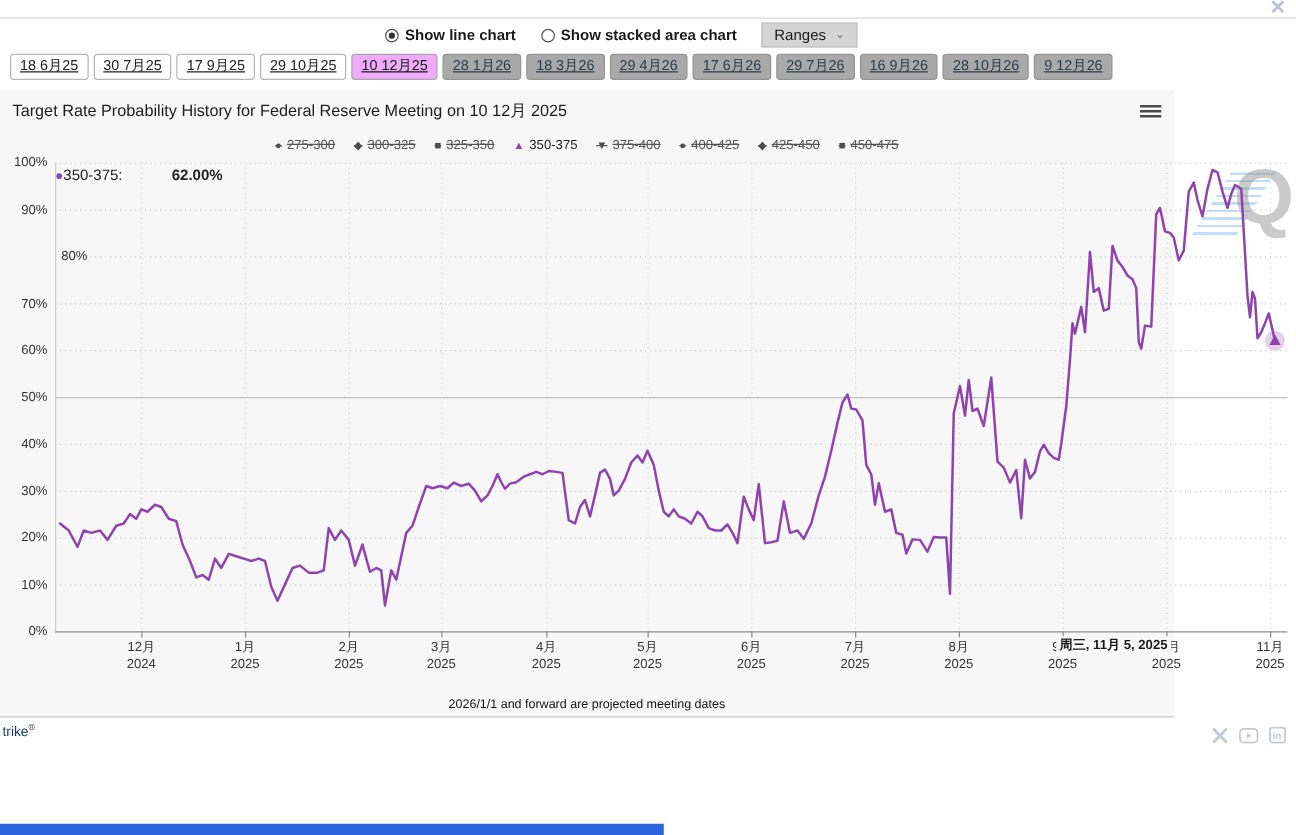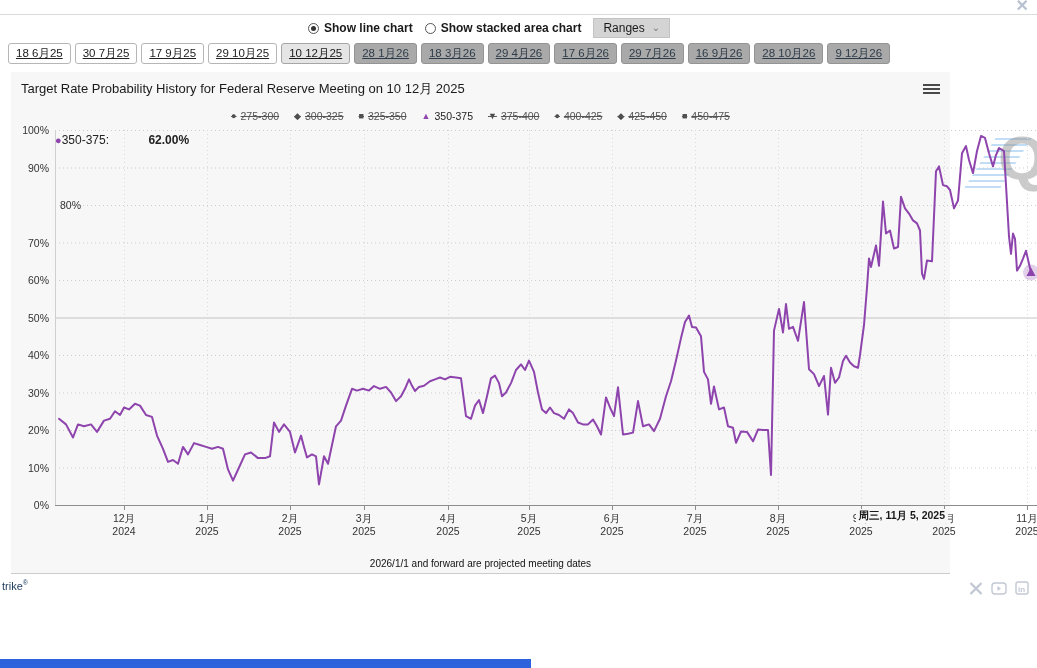--- a/index.html
+++ b/index.html
@@ -1,34 +1,34 @@
 <!DOCTYPE html>
 <html><head>
 <meta charset="utf-8">
 <style>
   html,body{margin:0;padding:0;background:#fff;}
   .page{position:relative;width:1037px;height:668px;background:#fff;overflow:hidden;
         font-family:"Liberation Sans",sans-serif;}
   .top-divider{position:absolute;top:14px;left:0;width:1037px;border-top:1px solid #dadada;}
   .close-x{position:absolute;top:-4px;right:8px;color:#b9c2d2;font-size:16px;font-weight:bold;cursor:pointer;}
-  .controls{position:absolute;top:18px;left:308px;display:flex;align-items:center;gap:12px;}
+  .controls{position:absolute;top:18px;left:308px;display:flex;align-items:center;gap:20px;}
   .radio-group{display:flex;align-items:center;gap:5px;cursor:pointer;}
   .radio-circle{width:11px;height:11px;border:1px solid #555;border-radius:50%;display:inline-flex;
                 align-items:center;justify-content:center;background:#fff;box-sizing:border-box;}
   .radio-circle.checked::after{content:"";width:5px;height:5px;background:#333;border-radius:50%;}
   .radio-label{font-size:12px;font-weight:bold;color:#1a1a1a;}
   .ranges-btn{display:flex;align-items:center;gap:7px;background:#d4d4d4;border:1px solid #c3c3c3;
               font-family:inherit;font-size:12px;color:#1a1a1a;padding:2px 9px;cursor:pointer;}
   .chev{color:#7d7d7d;font-size:10px;line-height:1;}
   .tabs{position:absolute;top:43px;left:8px;display:flex;gap:4px;}
   .tab{font-family:inherit;font-size:11.5px;padding:3px 7px;border-radius:3px;cursor:pointer;line-height:1.15;white-space:nowrap;text-decoration:underline;}
   .tab.past{background:#fff;border:1px solid #b6b6b6;color:#222;}
-  .tab.selected{background:#e5e5e5;border:1px solid #a6a6a6;color:#1a1a1a;}
+  .tab.selected{background:#f0abfc;border:1px solid #a6a6a6;color:#1a1a1a;}
   .tab.future{background:#a9a9a9;border:1px solid #949494;color:#2e3c49;}
-  .card{position:absolute;top:72px;left:11px;width:939px;height:501px;background:#f7f7f7;border-bottom:1px solid #ccc;}
+  .card{position:absolute;top:72px;left:0;width:939px;height:501px;background:#f7f7f7;border-bottom:1px solid #ccc;}
   .chart-title{position:absolute;top:8px;left:10px;font-size:13px;color:#1b1b1b;}
   .hamburger{position:absolute;top:12px;right:10px;width:17px;cursor:pointer;}
   .hamburger span{display:block;height:2px;background:#4a4a4a;margin-bottom:2px;}
   .legend{position:absolute;top:38px;left:0;right:0;display:flex;justify-content:center;gap:15px;}
   .legend-item{display:flex;align-items:center;gap:4px;font-size:10.5px;color:#555;
                text-decoration:line-through;cursor:pointer;}
   .legend-item .mk{font-size:9px;color:#4a4a4a;}
   .legend-item.active{color:#222;text-decoration:none;}
   .tooltip{position:absolute;top:61px;left:44px;font-size:12px;color:#222;}
   .tooltip .dot{font-size:11px;}

